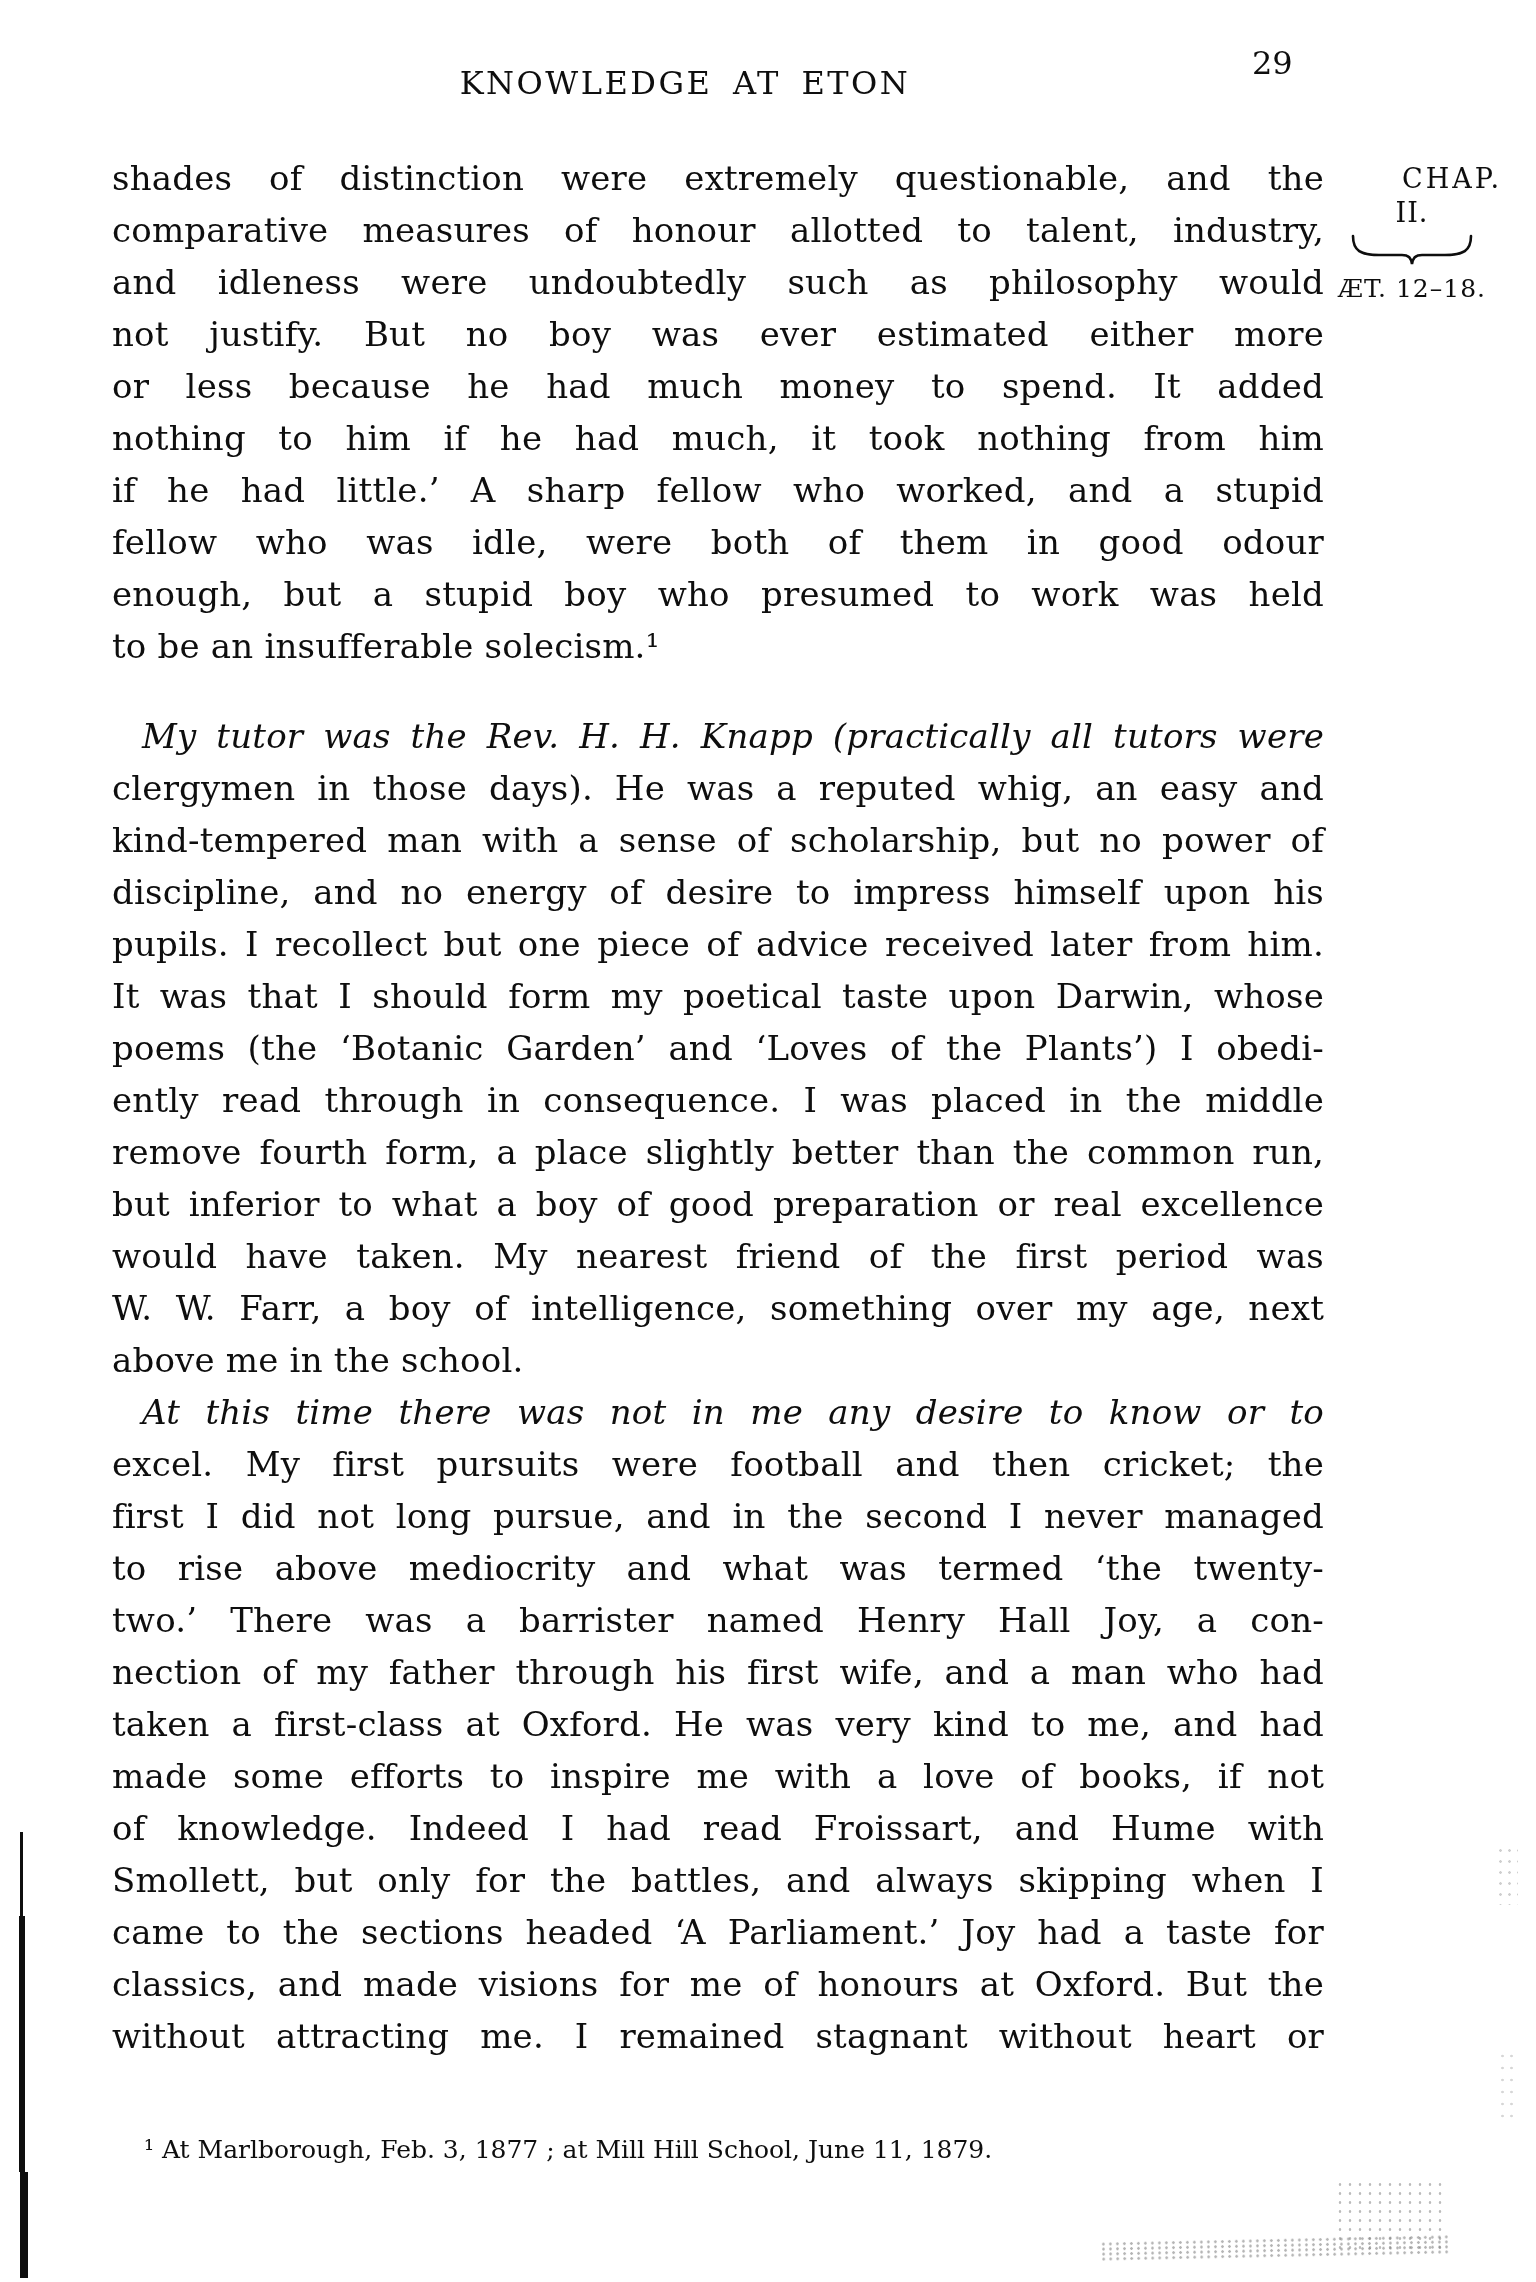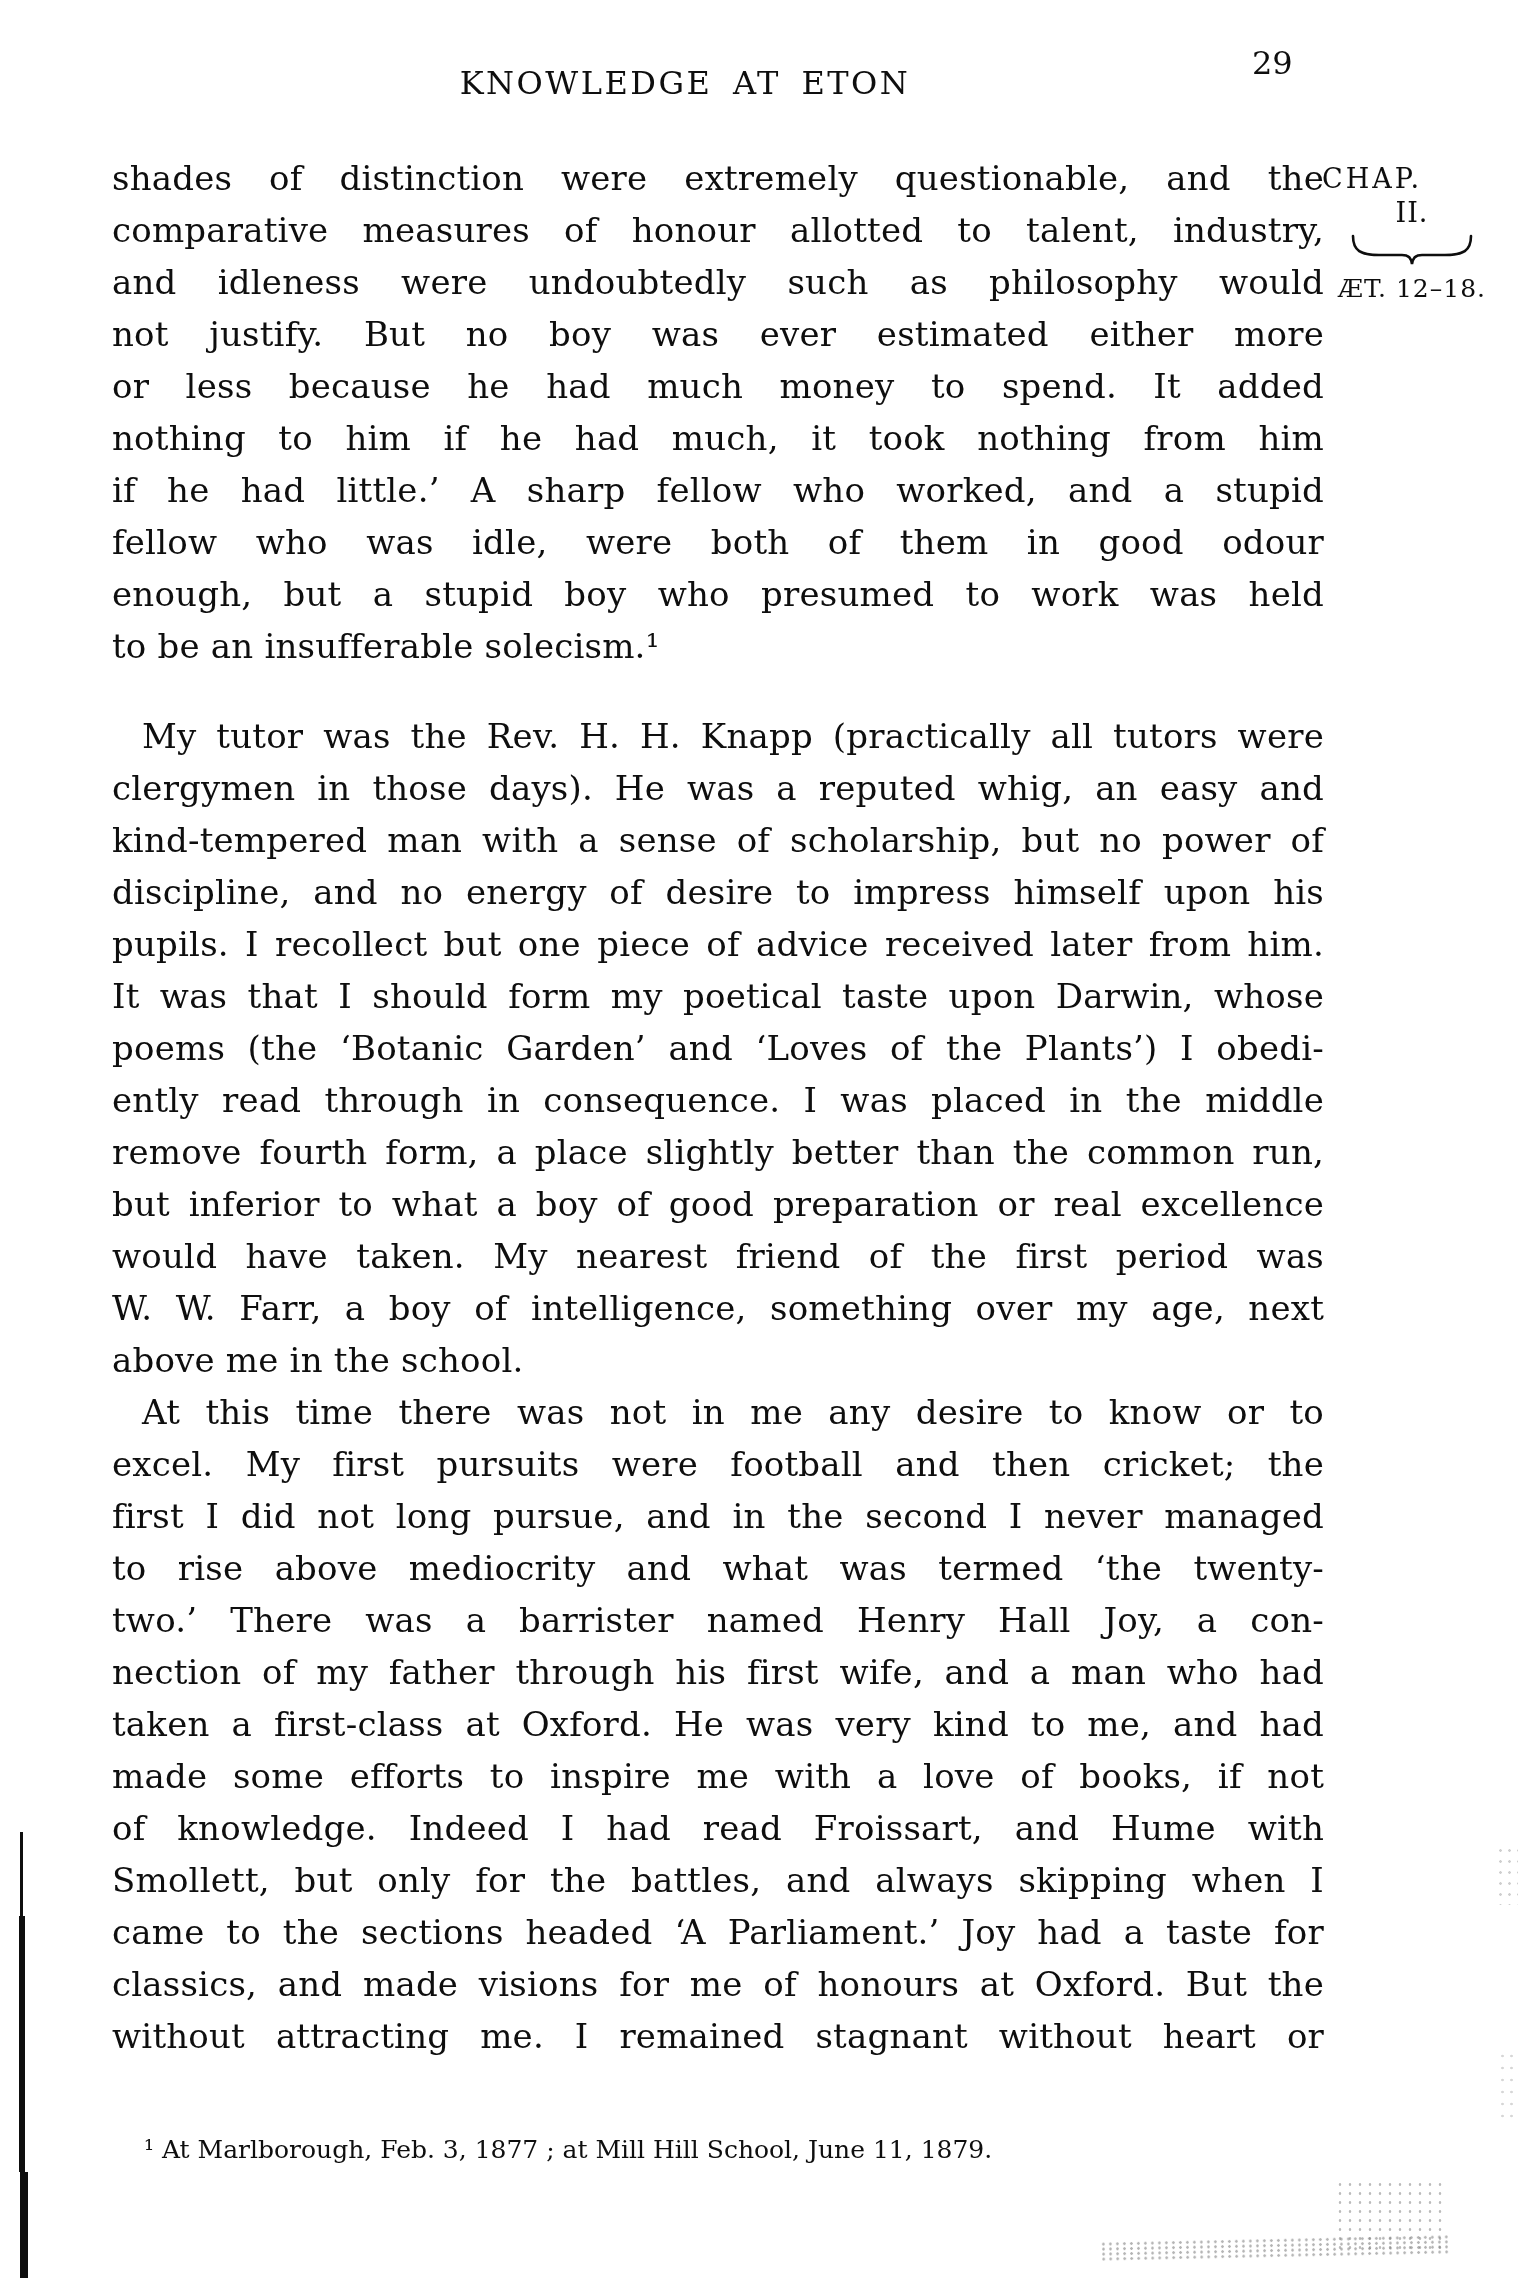--- a/index.html
+++ b/index.html
@@ -15,35 +15,35 @@
     position:absolute;left:105px;top:64px;width:1160px;
     text-align:center;font-size:32px;letter-spacing:2.5px;
     word-spacing:8px;white-space:nowrap;
   }
   .page-number{
     position:absolute;left:1252px;top:44px;
     font-size:32px;
   }
 
   .margin-note{position:absolute;left:1322px;top:162px;width:180px;}
-  .margin-chap{text-align:left;font-size:27px;letter-spacing:3px;line-height:34px;}
+  .margin-chap{text-align:right;font-size:27px;letter-spacing:3px;line-height:34px;}
   .margin-chapnum{text-align:center;font-size:27px;letter-spacing:1px;line-height:34px;}
   .margin-brace{display:block;margin:4px auto 0 auto;width:126px;height:34px;}
   .margin-age{text-align:center;font-size:25px;letter-spacing:1px;margin-top:6px;white-space:nowrap;}
 
   .body-text{position:absolute;left:112px;top:152px;width:1212px;}
   .para{margin:0;}
   .para + .para.gap{margin-top:38px;}
   .ln{
     font-size:34px;line-height:52px;height:52px;
     text-align:justify;text-align-last:justify;
     white-space:nowrap;letter-spacing:0.2px;
   }
   .ln.ln-last{text-align-last:left;}
-  .ln.ln-indent{text-indent:30px;}
+  .ln.ln-indent{text-indent:30px;font-style:italic;}
 
   .footnote{
     position:absolute;left:144px;top:2130px;width:1100px;
     font-size:25px;line-height:40px;white-space:nowrap;
   }
 
   
   .artifact{position:absolute;background:#0e0e0e;}
   .edge-line-1{left:20px;top:1832px;width:3px;height:84px;}
   .edge-line-2{left:19px;top:1916px;width:6px;height:256px;}

